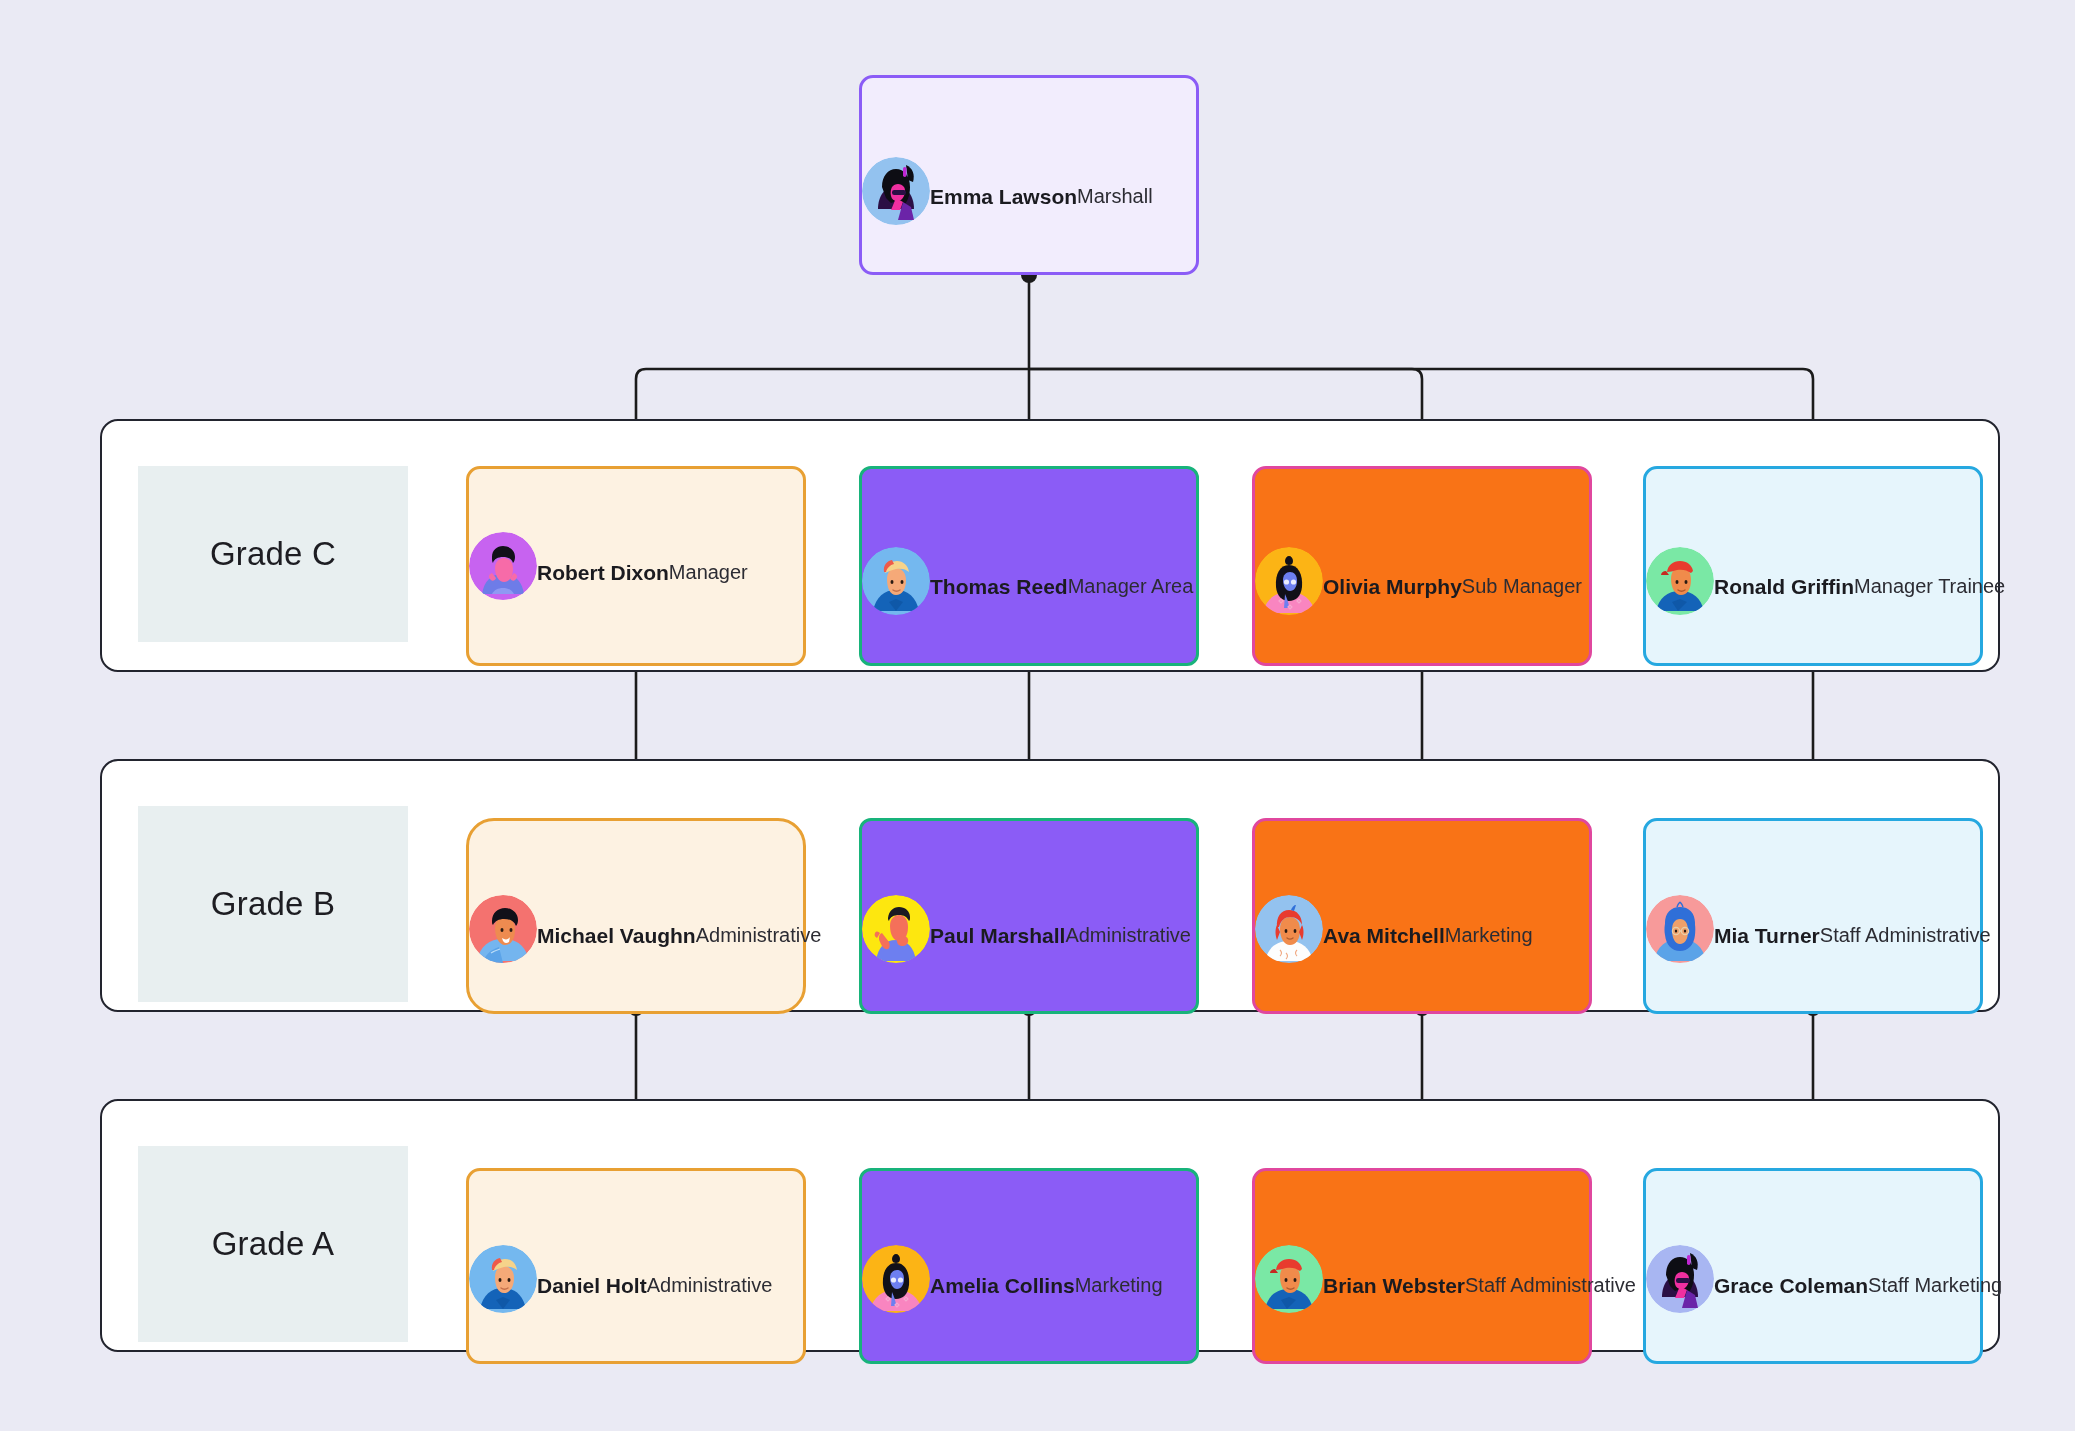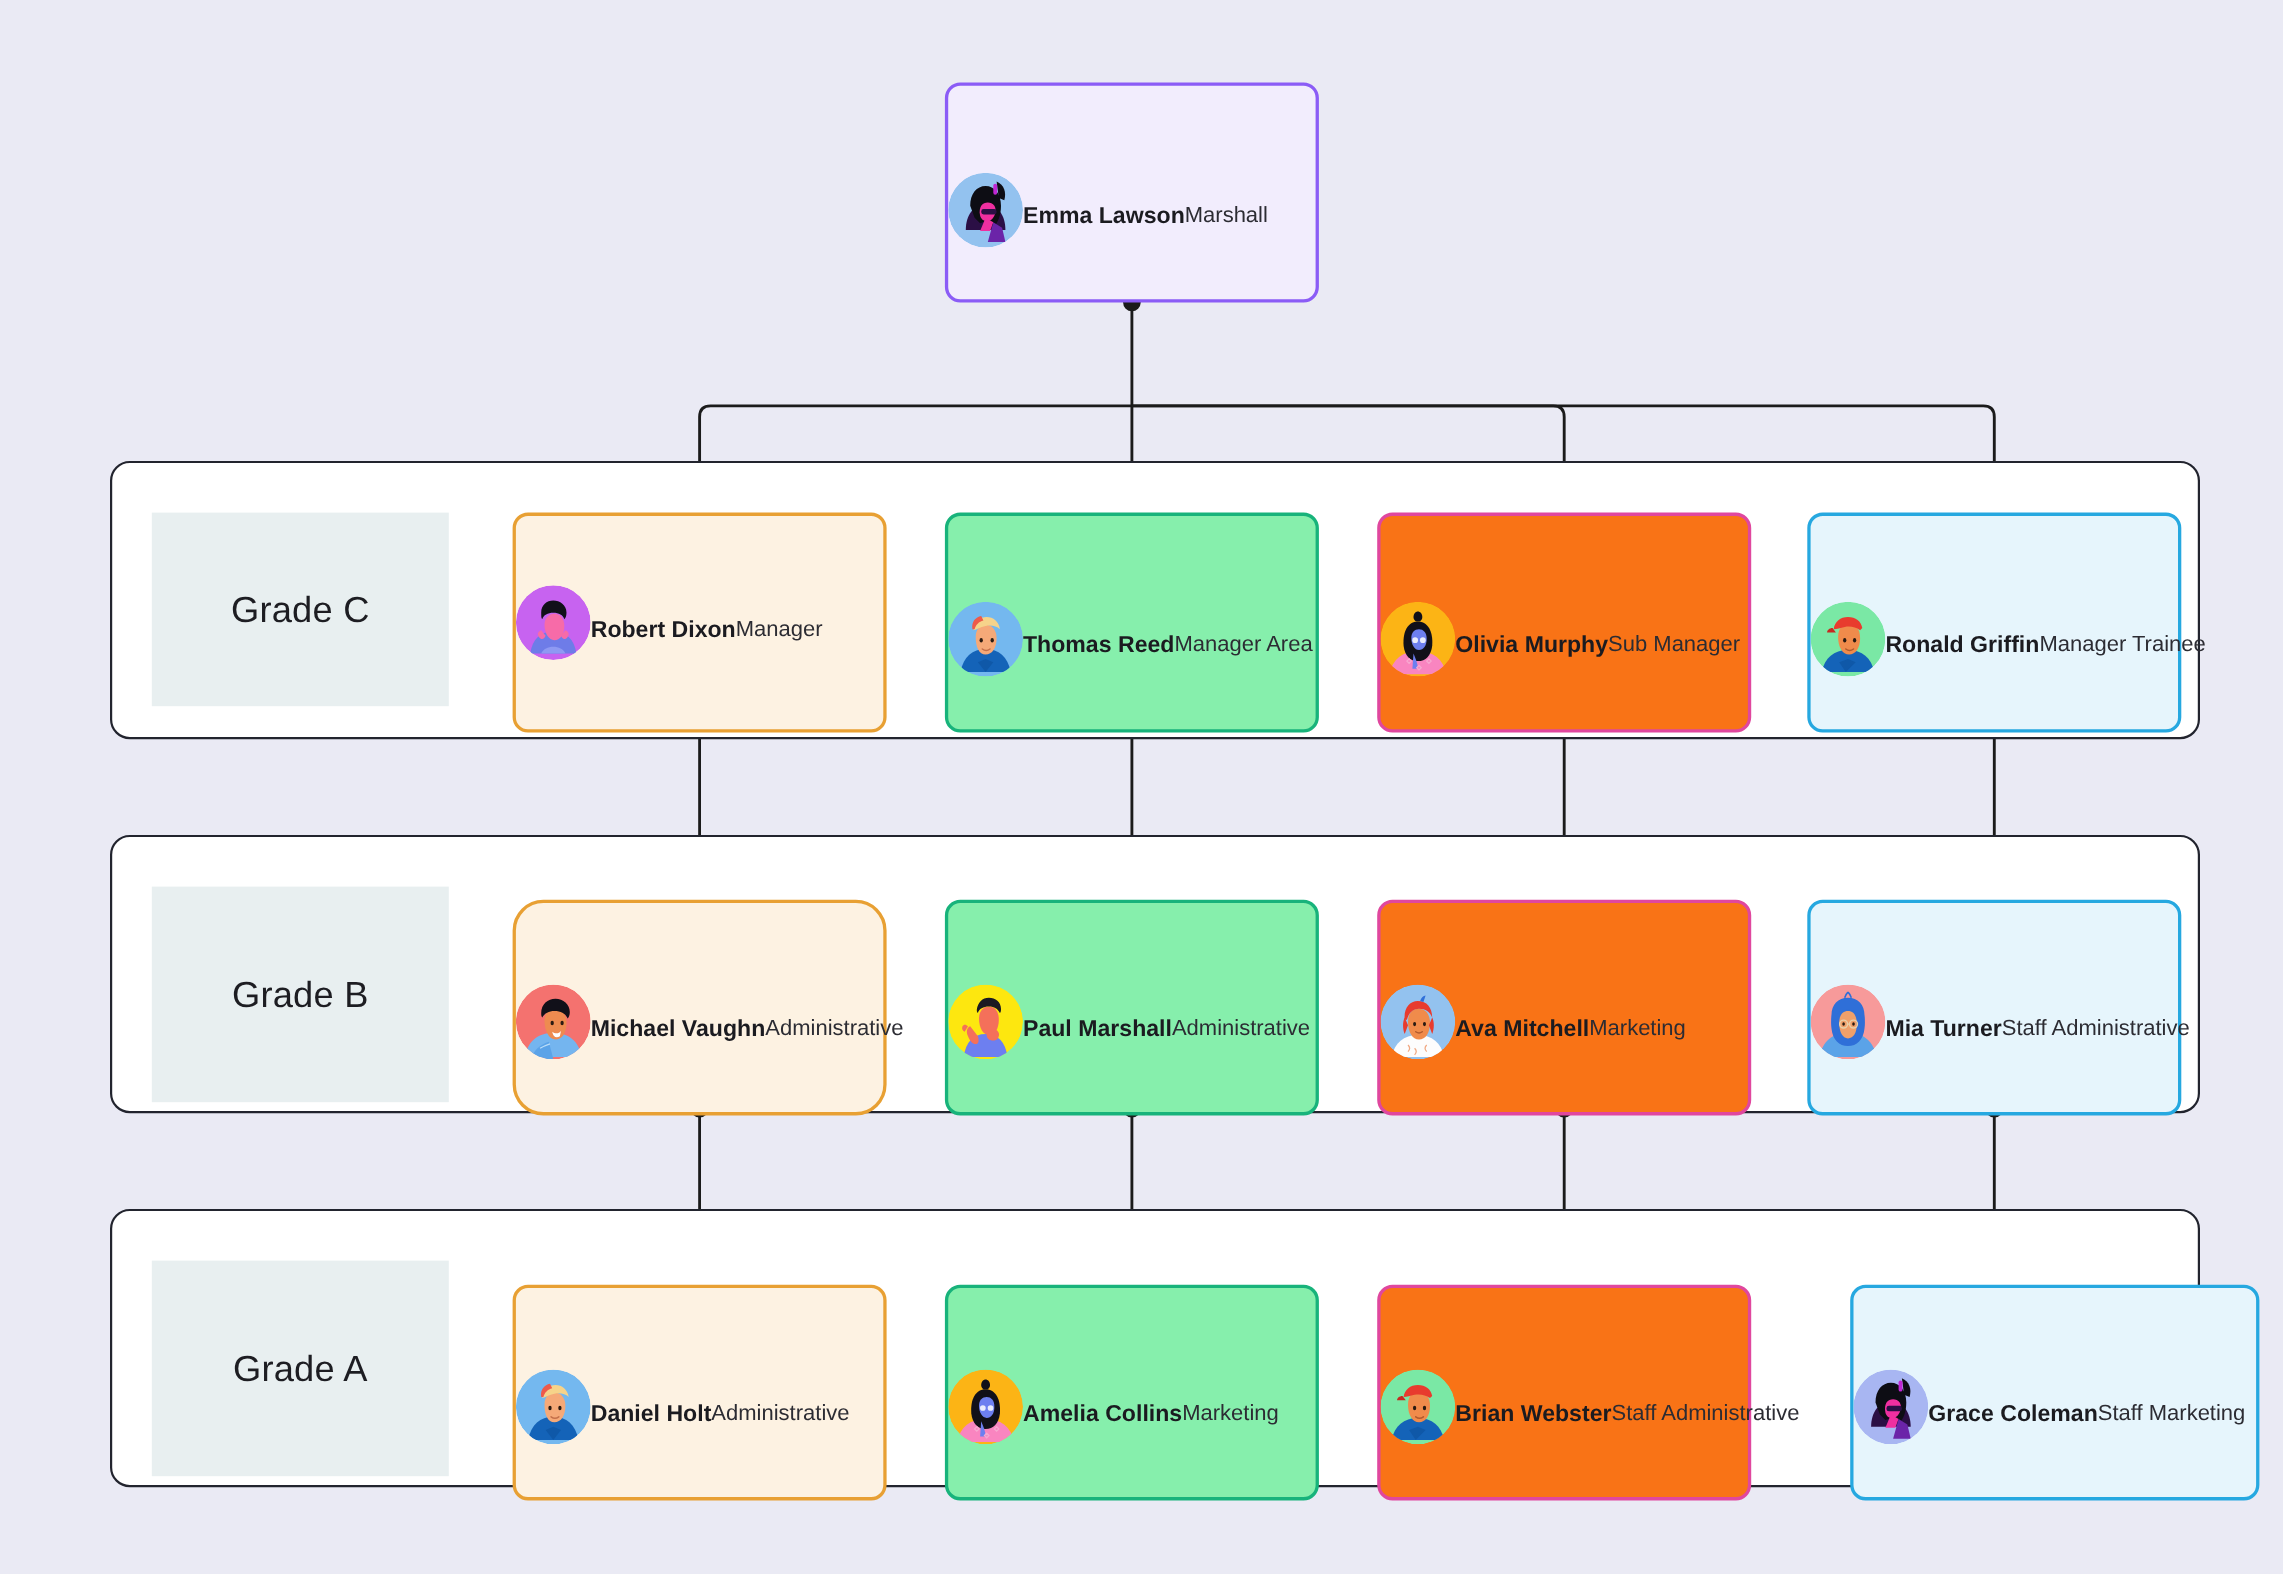--- a/index.html
+++ b/index.html
@@ -60,21 +60,21 @@
   }
   .card .prole {
     font-size: 20px;
     font-weight: 400;
     color: #2c2c33;
     margin-top: 12px;
     white-space: nowrap;
   }
   .card.root { background: #f2edfd; border-color: #8b5cf6; }
   .card.orange { background: #fdf2e2; border-color: #e8a033; }
-  .card.green  { background: #86efac; border-color: #18b37b; }
+  .card.green  { background: #8b5cf6; border-color: #18b37b; border-radius: 12px; }
   .card.pink   { background: #f97316; border-color: #e0479e; }
   .card.blue   { background: #e6f5fc; border-color: #26a8e0; }
 </style>
 </head>
 <body>
 
 <div id="stage">
 
   <svg id="wires" viewBox="0 0 2075 1431" xmlns="http://www.w3.org/2000/svg">
     <defs>
@@ -346,21 +346,21 @@
         <ellipse cx="31" cy="35" rx="1.5" ry="2" fill="#2b1b12"></ellipse>
         <ellipse cx="40" cy="35" rx="1.5" ry="2" fill="#2b1b12"></ellipse>
         <path d="M32 43c2 1.5 5 1.5 7 0" stroke="#b05a2e" stroke-width="1.4" fill="none" stroke-linecap="round"></path>
         <path d="M34 52l-8 3 6 9 9-9z" fill="#0f58a8"></path>
       </svg>
     </span>
     <span class="pname">Brian Webster</span>
     <span class="prole">Staff Administrative</span>
   </div>
 
-  <div class="card blue" style="left:1682px; top:1168px; width:372px; height:196px; padding-top:26px;">
+  <div class="card blue" style="left:1643px; top:1168px; width:340px; height:196px; padding-top:26px;">
     <span class="avatar">
       <svg viewBox="0 0 68 68">
           <circle cx="34" cy="34" r="34" fill="#a8b6f2"></circle>
         <path d="M16 52c0-13 7-23 18-23s18 10 18 23z" fill="#2b0f45"></path>
         <path d="M20 30c0-11 6-18 14-18s14 7 14 18c0 9-3 16-7 19l-4-6-8 3-5-5z" fill="#0d0d14"></path>
         <path d="M30 30c3-4 9-4 12 0 2 3 1 9-2 12-4 4-10 2-11-3-1-4 0-7 1-9z" fill="#ef2fa0"></path>
         <rect x="30" y="33" width="14" height="5" rx="2.2" fill="#2b0f45"></rect>
         <path d="M29 53l5-12 7 4-3 8z" fill="#ef2fa0"></path>
         <path d="M41 45l8 5 3 13H36z" fill="#6b24a8"></path>
         <path d="M44 8c7 3 9 10 7 17l-5-2z" fill="#0d0d14"></path>

